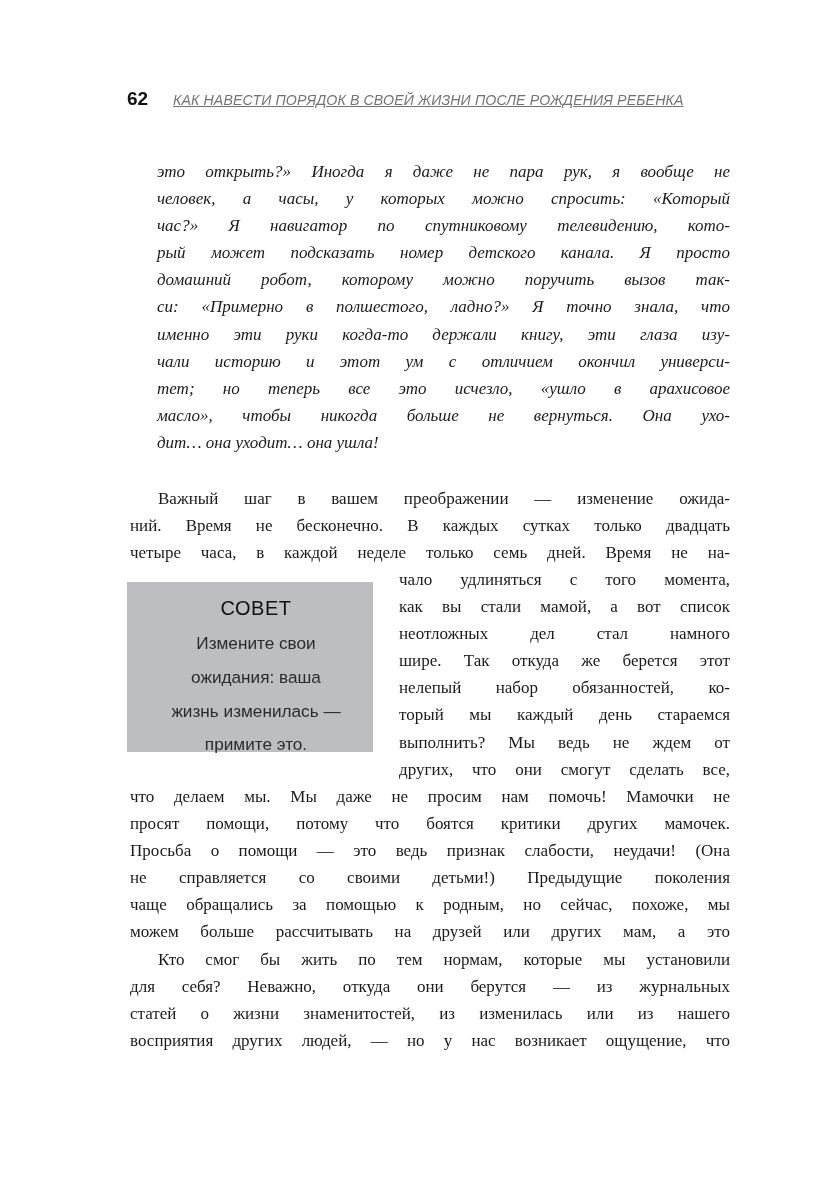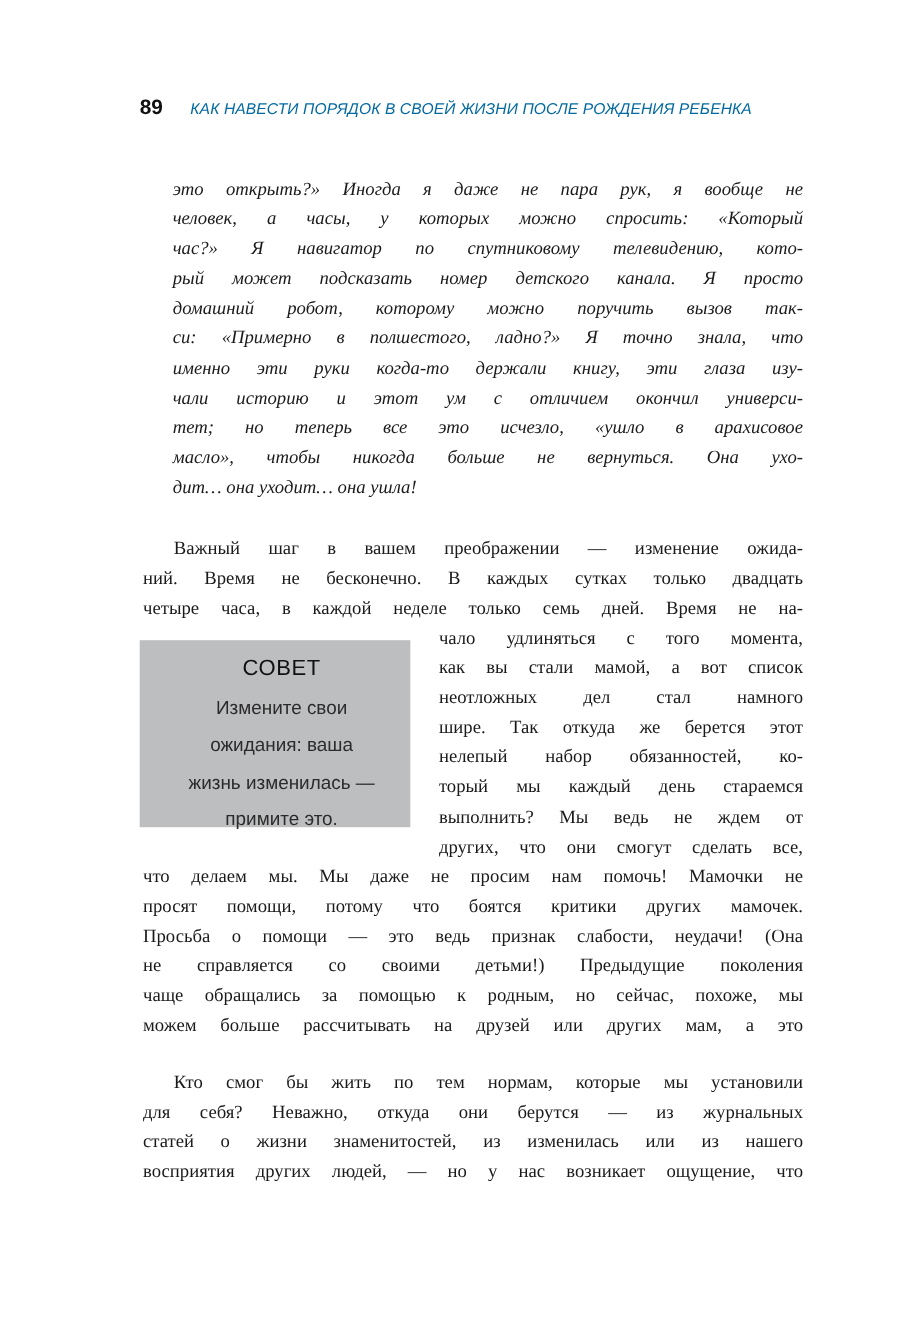--- a/index.html
+++ b/index.html
@@ -1,44 +1,44 @@
 <!DOCTYPE html>
 <html><head>
   <meta charset="utf-8">
   <style>
     html, body { margin: 0; padding: 0; background: #ffffff; }
     body { width: 817px; height: 1200px; position: relative; overflow: hidden; }
     .page { position: absolute; left: 0; top: 0; width: 817px; height: 1200px; background: #fff; }
     .running-head { position: absolute; top: 88px; left: 127px; width: 610px; height: 24px; display: flex; align-items: baseline; }
     .folio { font-family: "Liberation Sans", sans-serif; font-weight: bold; font-size: 19px; color: #111; width: 46px; }
-    .head-title { font-family: "Liberation Sans", sans-serif; font-style: italic; font-size: 14.2px; color: #0369a1; letter-spacing: 0.1px; white-space: nowrap; }
+    .head-title { font-family: "Liberation Sans", sans-serif; font-style: italic; font-size: 14.2px; color: #737373; letter-spacing: 0.1px; white-space: nowrap; text-decoration: underline; }
     .text { font-family: "Liberation Serif", serif; color: #1a1a1a; font-size: 17px; line-height: 27.1px; }
     .quote { position: absolute; left: 157px; top: 158px; width: 573px; font-style: italic; }
     .line { display: block; white-space: nowrap; text-align: justify; text-align-last: justify; height: 27.1px; }
     .line.last { text-align-last: left; }
     .body1 { position: absolute; left: 130px; top: 485px; width: 600px; }
     .body1 .line { width: 600px; }
     .body1 .indent { padding-left: 28px; width: 572px; }
     .wrap-col { position: absolute; left: 399px; top: 566px; width: 331px; }
     .wrap-col .line { width: 331px; }
     .body2 { position: absolute; left: 130px; top: 783px; width: 600px; }
     .body2 .line { width: 600px; }
-    .body2 .indent { padding-left: 28px; width: 572px; margin-top: 24px; }
+    .body2 .indent { padding-left: 28px; width: 572px; }
     .tip-box { position: absolute; left: 127px; top: 582px; width: 246px; height: 170px; background: #bdbec0; box-sizing: border-box; text-align: center; }
     .tip-title { font-family: "Liberation Sans", sans-serif; font-size: 20px; color: #111; margin-top: 15px; letter-spacing: 0.5px; }
     .tip-body { font-family: "Liberation Sans", sans-serif; font-size: 17.2px; color: #2b2b2b; line-height: 20.8px; margin-top: 10px; }
     .tip-body span { display: block; margin-top: 13px; }
   </style>
 </head>
 <body>
 
 <div class="page">
 
   <div class="running-head">
-    <span class="folio">89</span>
+    <span class="folio">62</span>
     <span class="head-title">КАК НАВЕСТИ ПОРЯДОК В СВОЕЙ ЖИЗНИ ПОСЛЕ РОЖДЕНИЯ РЕБЕНКА</span>
   </div>
 
   <div class="text quote">
     <span class="line">это открыть?» Иногда я даже не пара рук, я вообще не</span>
     <span class="line">человек, а часы, у которых можно спросить: «Который</span>
     <span class="line">час?» Я навигатор по спутниковому телевидению, кото-</span>
     <span class="line">рый может подсказать номер детского канала. Я просто</span>
     <span class="line">домашний робот, которому можно поручить вызов так-</span>
     <span class="line">си: «Примерно в полшестого, ладно?» Я точно знала, что</span>

